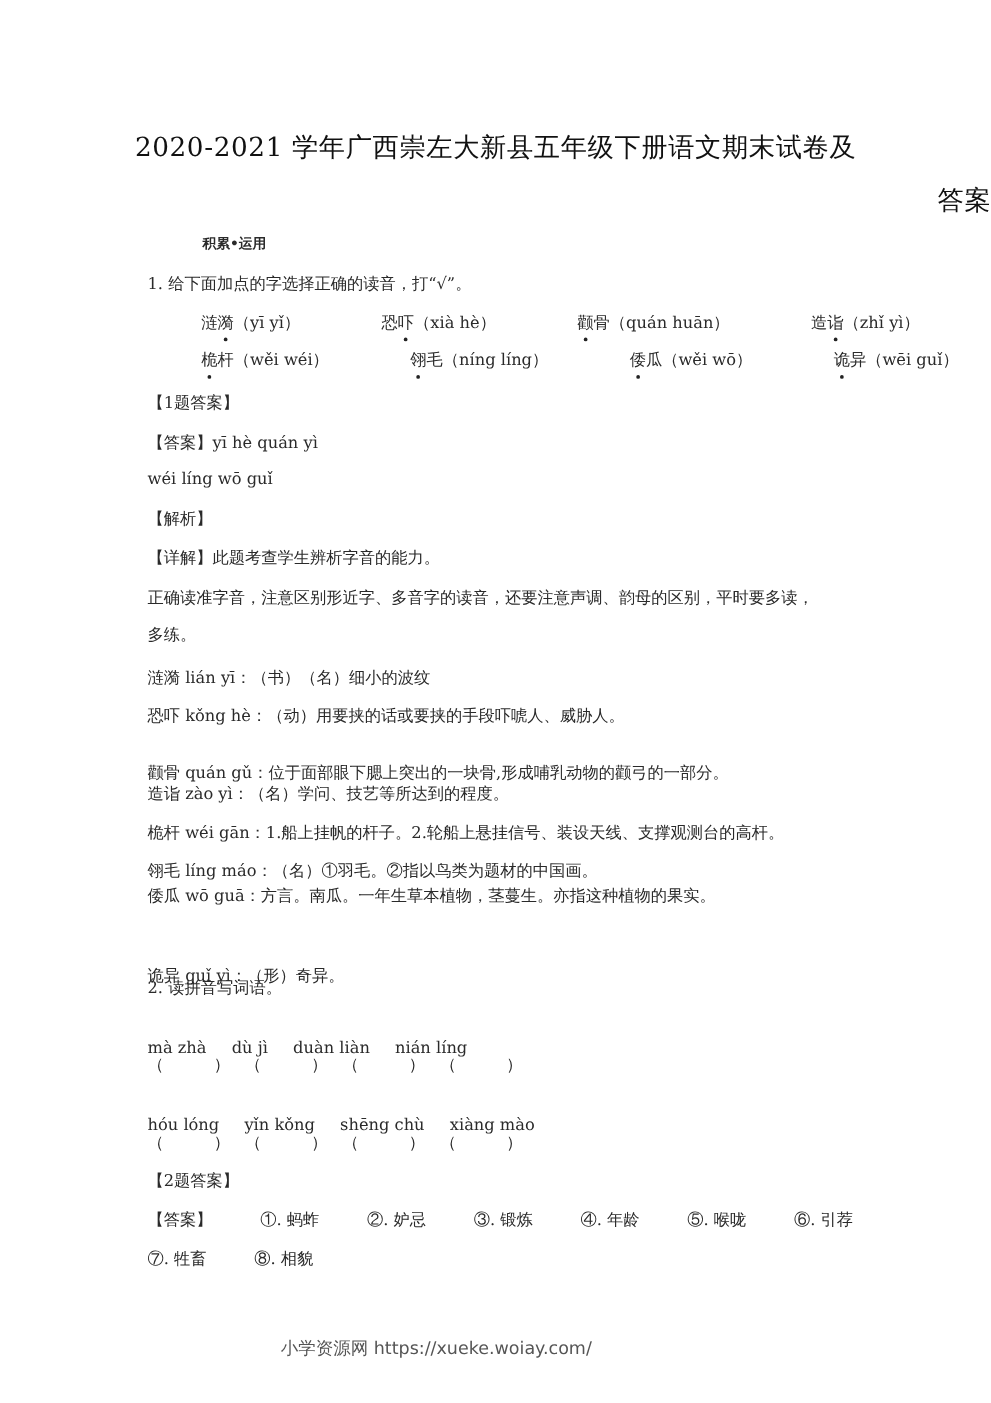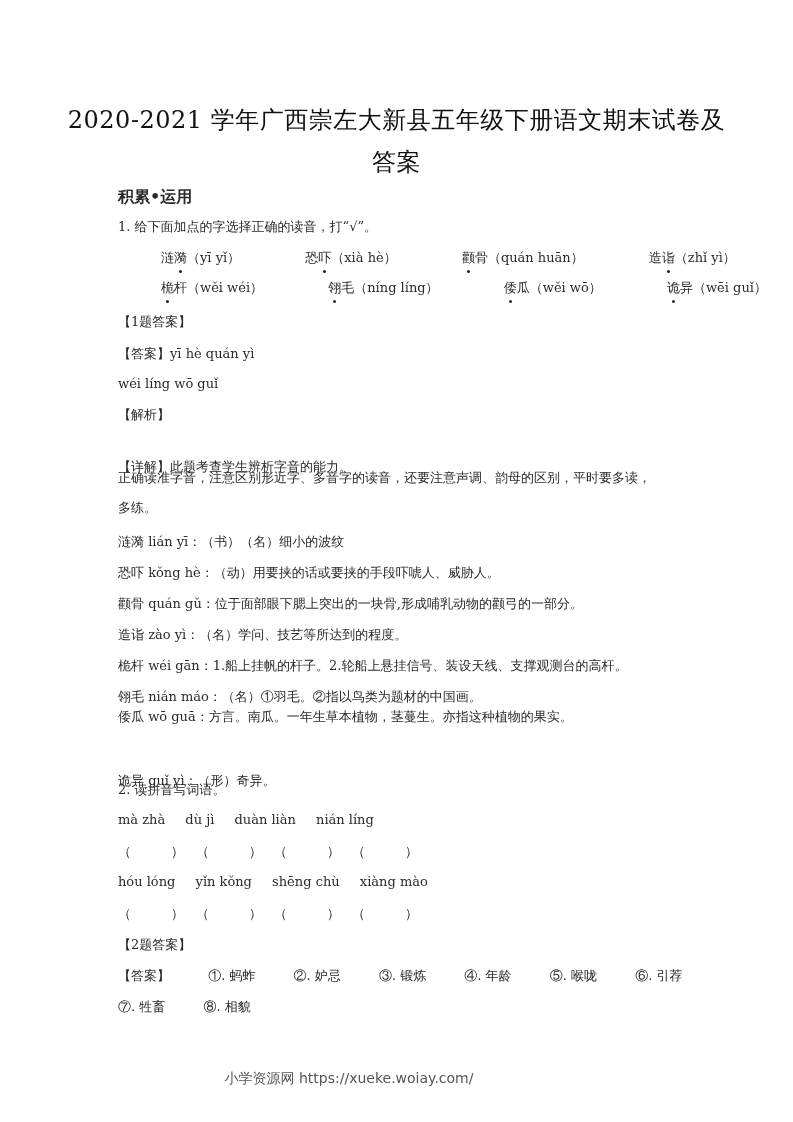--- a/index.html
+++ b/index.html
@@ -1,28 +1,28 @@
 <!DOCTYPE html>
 <html><head>
 <meta charset="utf-8">
 <style>
   html, body { margin: 0; padding: 0; background: #ffffff; }
   body { width: 793px; height: 1122px; position: relative; overflow: hidden;
          font-family: "DejaVu Serif", "Liberation Serif", serif; color: #222; }
   .title { position: absolute; left: 0; width: 793px; text-align: center;
-           font-size: 24px; color: #111; letter-spacing: 0.5px; }
+           font-size: 21px; color: #111; letter-spacing: 0.5px; }
   .t1 { top: 104px; }
-  .t2 { top: 146px; }
+  .t2 { top: 146px; text-align: right; }
   .line { position: absolute; left: 118px; font-size: 13px; white-space: nowrap; color: #2a2a2a; }
-  .sect { font-family: "DejaVu Sans", "Liberation Sans", sans-serif; font-weight: bold; font-size: 16px; }
+  .sect { font-family: "DejaVu Sans", "Liberation Sans", sans-serif; font-weight: bold; font-size: 11px; margin-left: 44px; }
   .word { display: inline-block; margin-right: 18px; margin-left: 43px; }
   .dotted { position: relative; display: inline-block; }
   .dotted::after { content: ""; position: absolute; left: 50%; bottom: -6px; width: 3px; height: 3px;
                    margin-left: -1.5px; background: #222; border-radius: 50%; }
-  .pin { display: inline-block; margin-right: 16px; }
+  .pin { display: inline-block; margin-right: 16px; margin-top: 19px; }
   .paren { display: inline-block; width: 66px; margin-right: 12px; }
   .paren .r { float: right; }
   .ans-item { display: inline-block; margin-right: 34px; }
   .footer { position: absolute; top: 1070px; left: 0; width: 698px; text-align: center;
             font-family: "DejaVu Sans", "Liberation Sans", sans-serif; font-size: 14px; color: #555; }
 </style>
 </head>
 <body>
 
 <div>
@@ -45,30 +45,30 @@
     <span class="word"><span></span><span class="dotted">桅</span><span>杆</span><span>（wěi  wéi）</span></span>
     <span class="word"><span></span><span class="dotted">翎</span><span>毛</span><span>（níng  líng）</span></span>
     <span class="word"><span></span><span class="dotted">倭</span><span>瓜</span><span>（wěi  wō）</span></span>
     <span class="word"><span></span><span class="dotted">诡</span><span>异</span><span>（wēi  guǐ）</span></span>
   </div>
 
   <div class="line" style="top:313px">【1题答案】</div>
   <div class="line" style="top:345px">【答案】yī  hè  quán  yì</div>
   <div class="line" style="top:376px">wéi  líng  wō  guǐ</div>
   <div class="line" style="top:406px">【解析】</div>
-  <div class="line" style="top:458px">【详解】此题考查学生辨析字音的能力。</div>
+  <div class="line" style="top:437px">【详解】此题考查学生辨析字音的能力。</div>
   <div class="line" style="top:469px">正确读准字音，注意区别形近字、多音字的读音，还要注意声调、韵母的区别，平时要多读，</div>
   <div class="line" style="top:499px">多练。</div>
 
   <div class="line" style="top:533px">涟漪 lián yī：（书）（名）细小的波纹</div>
   <div class="line" style="top:564px">恐吓 kǒng hè：（动）用要挟的话或要挟的手段吓唬人、威胁人。</div>
-  <div class="line" style="top:595px">颧骨 quán gǔ：位于面部眼下腮上突出的一块骨,形成哺乳动物的颧弓的一部分。</div>
+  <div class="line" style="top:609px">颧骨 quán gǔ：位于面部眼下腮上突出的一块骨,形成哺乳动物的颧弓的一部分。</div>
   <div class="line" style="top:626px">造诣 zào yì：（名）学问、技艺等所达到的程度。</div>
   <div class="line" style="top:657px">桅杆 wéi gān：1.船上挂帆的杆子。2.轮船上悬挂信号、装设天线、支撑观测台的高杆。</div>
-  <div class="line" style="top:688px">翎毛 nián máo：（名）①羽毛。②指以鸟类为题材的中国画。</div>
+  <div class="line" style="top:688px">翎毛 líng máo：（名）①羽毛。②指以鸟类为题材的中国画。</div>
   <div class="line" style="top:708px">倭瓜 wō guā：方言。南瓜。一年生草本植物，茎蔓生。亦指这种植物的果实。</div>
   <div class="line" style="top:772px">诡异 guǐ yì：（形）奇异。</div>
 
   <div class="line" style="top:781px">2. 读拼音写词语。</div>
 
   <div class="line" style="top:812px">
     <span class="pin">mà zhà</span>
     <span class="pin">dù jì</span>
     <span class="pin">duàn liàn</span>
     <span class="pin">nián líng</span>

